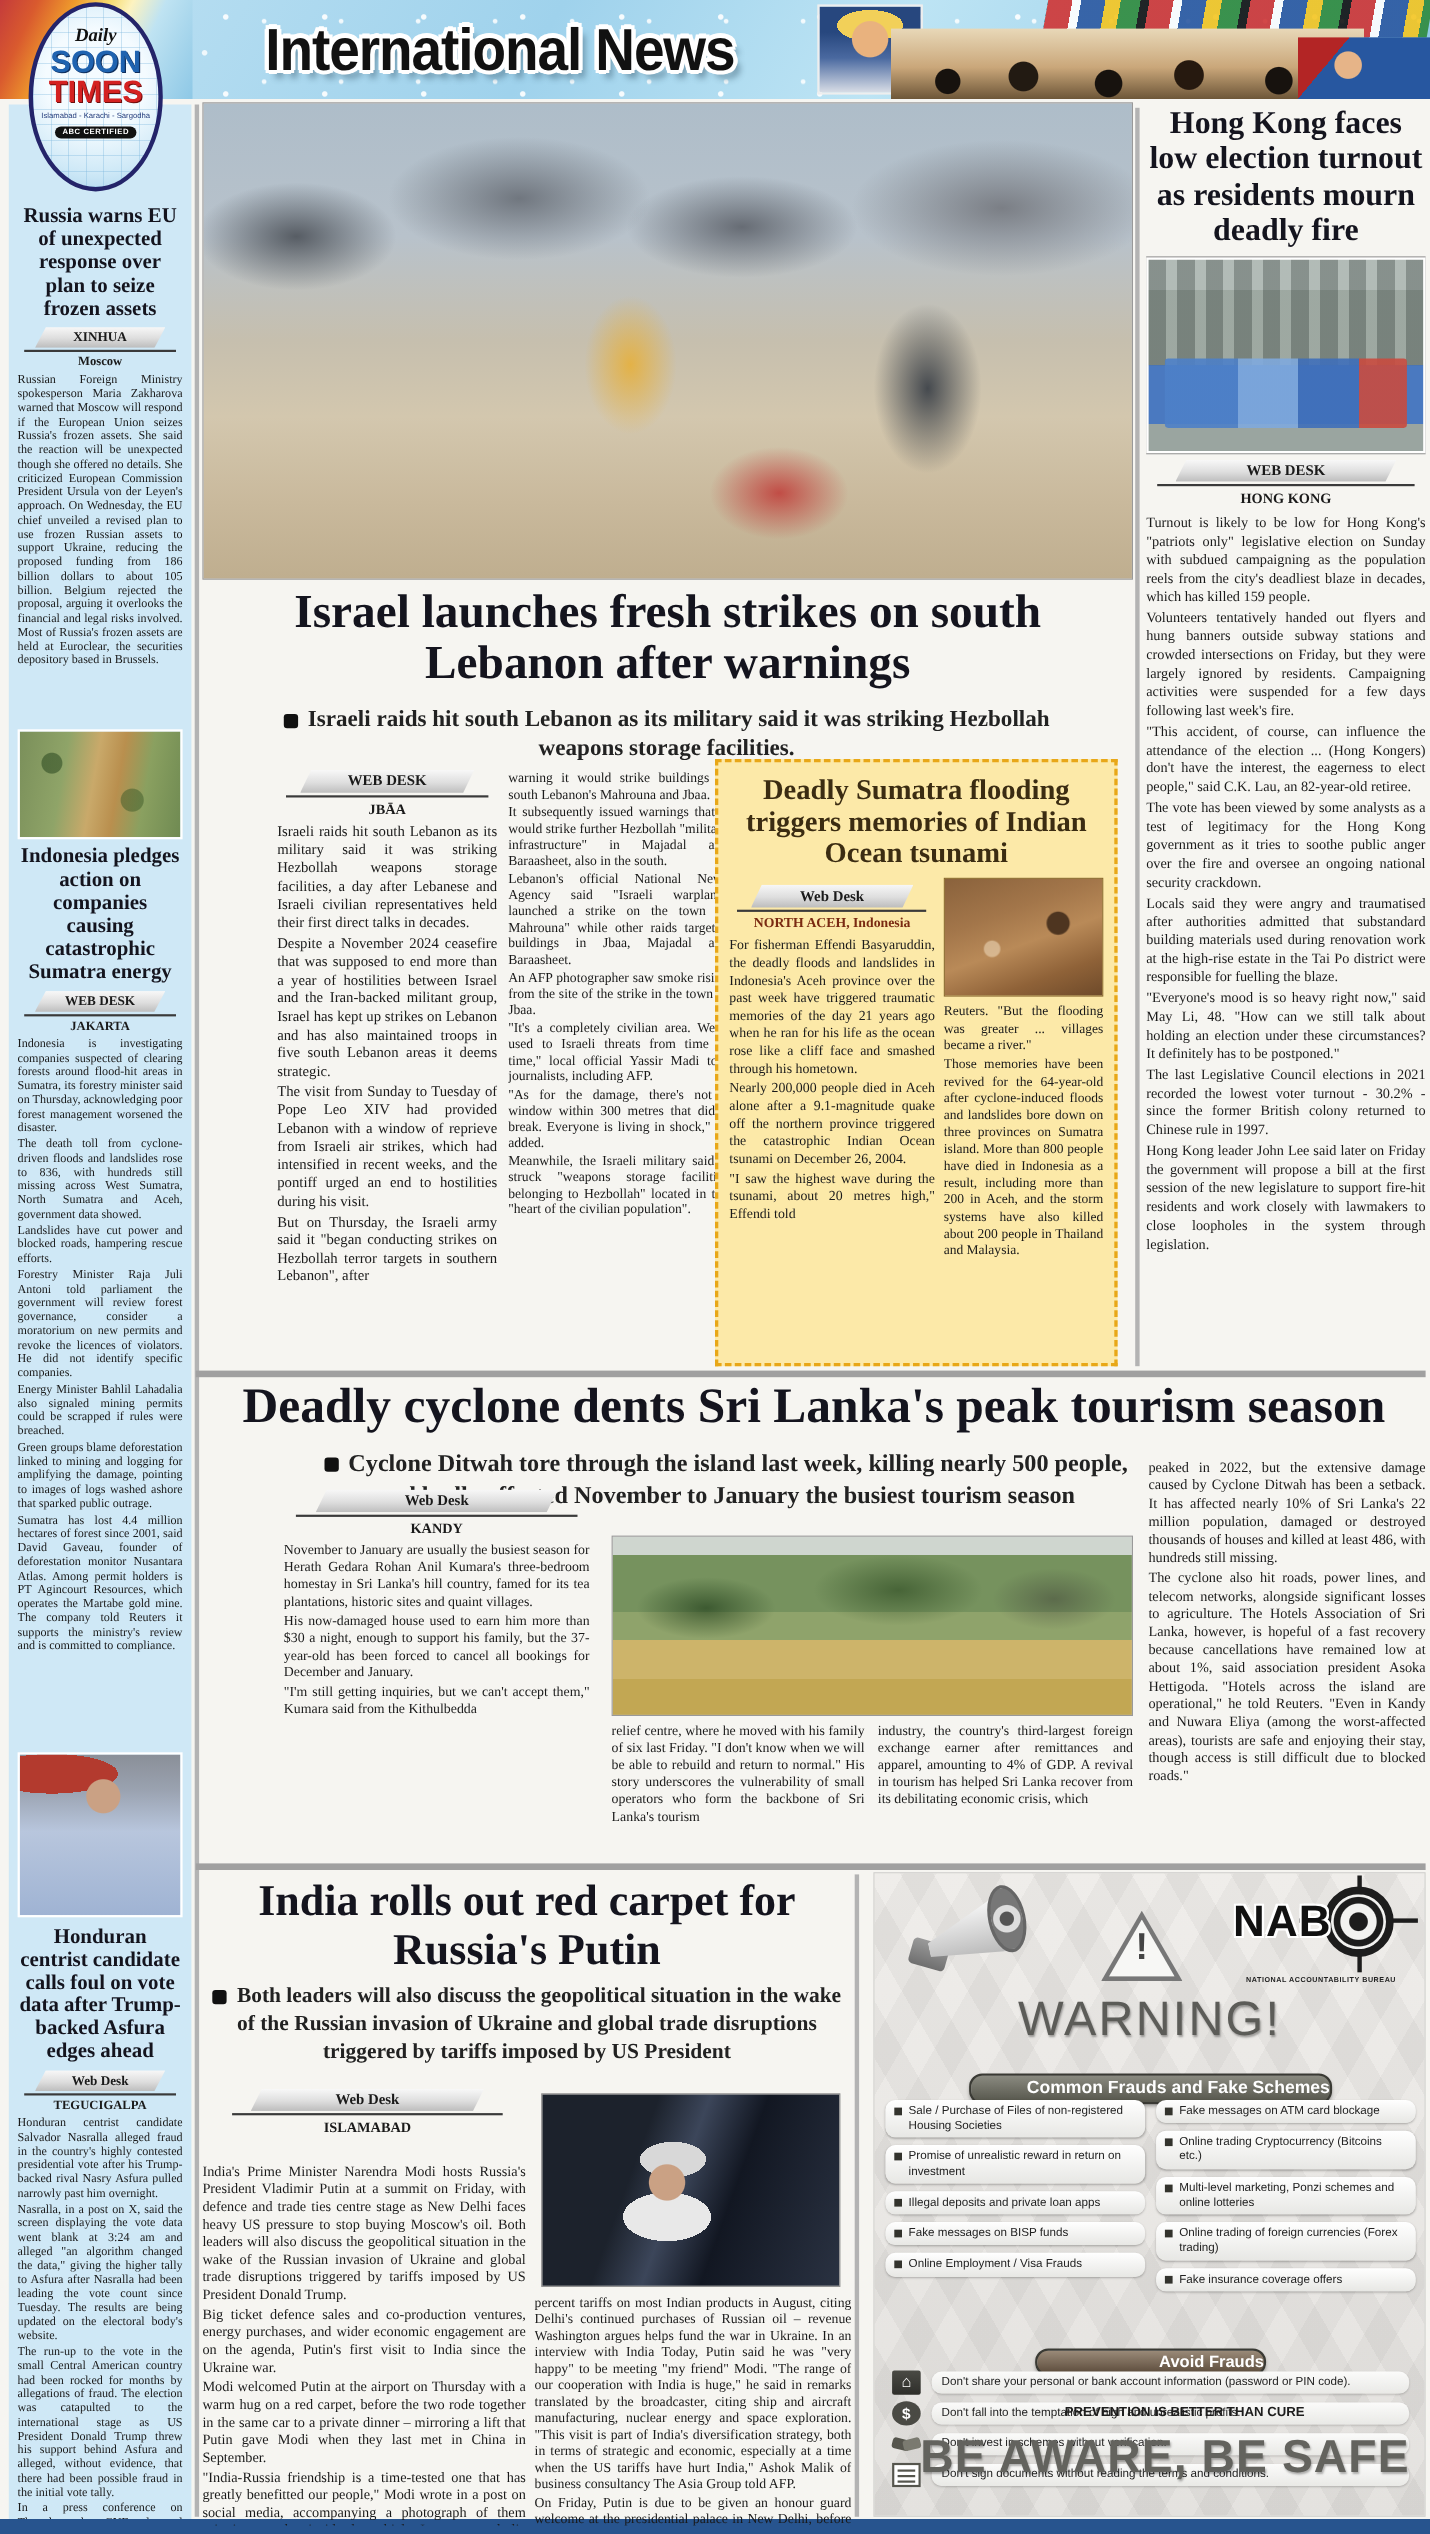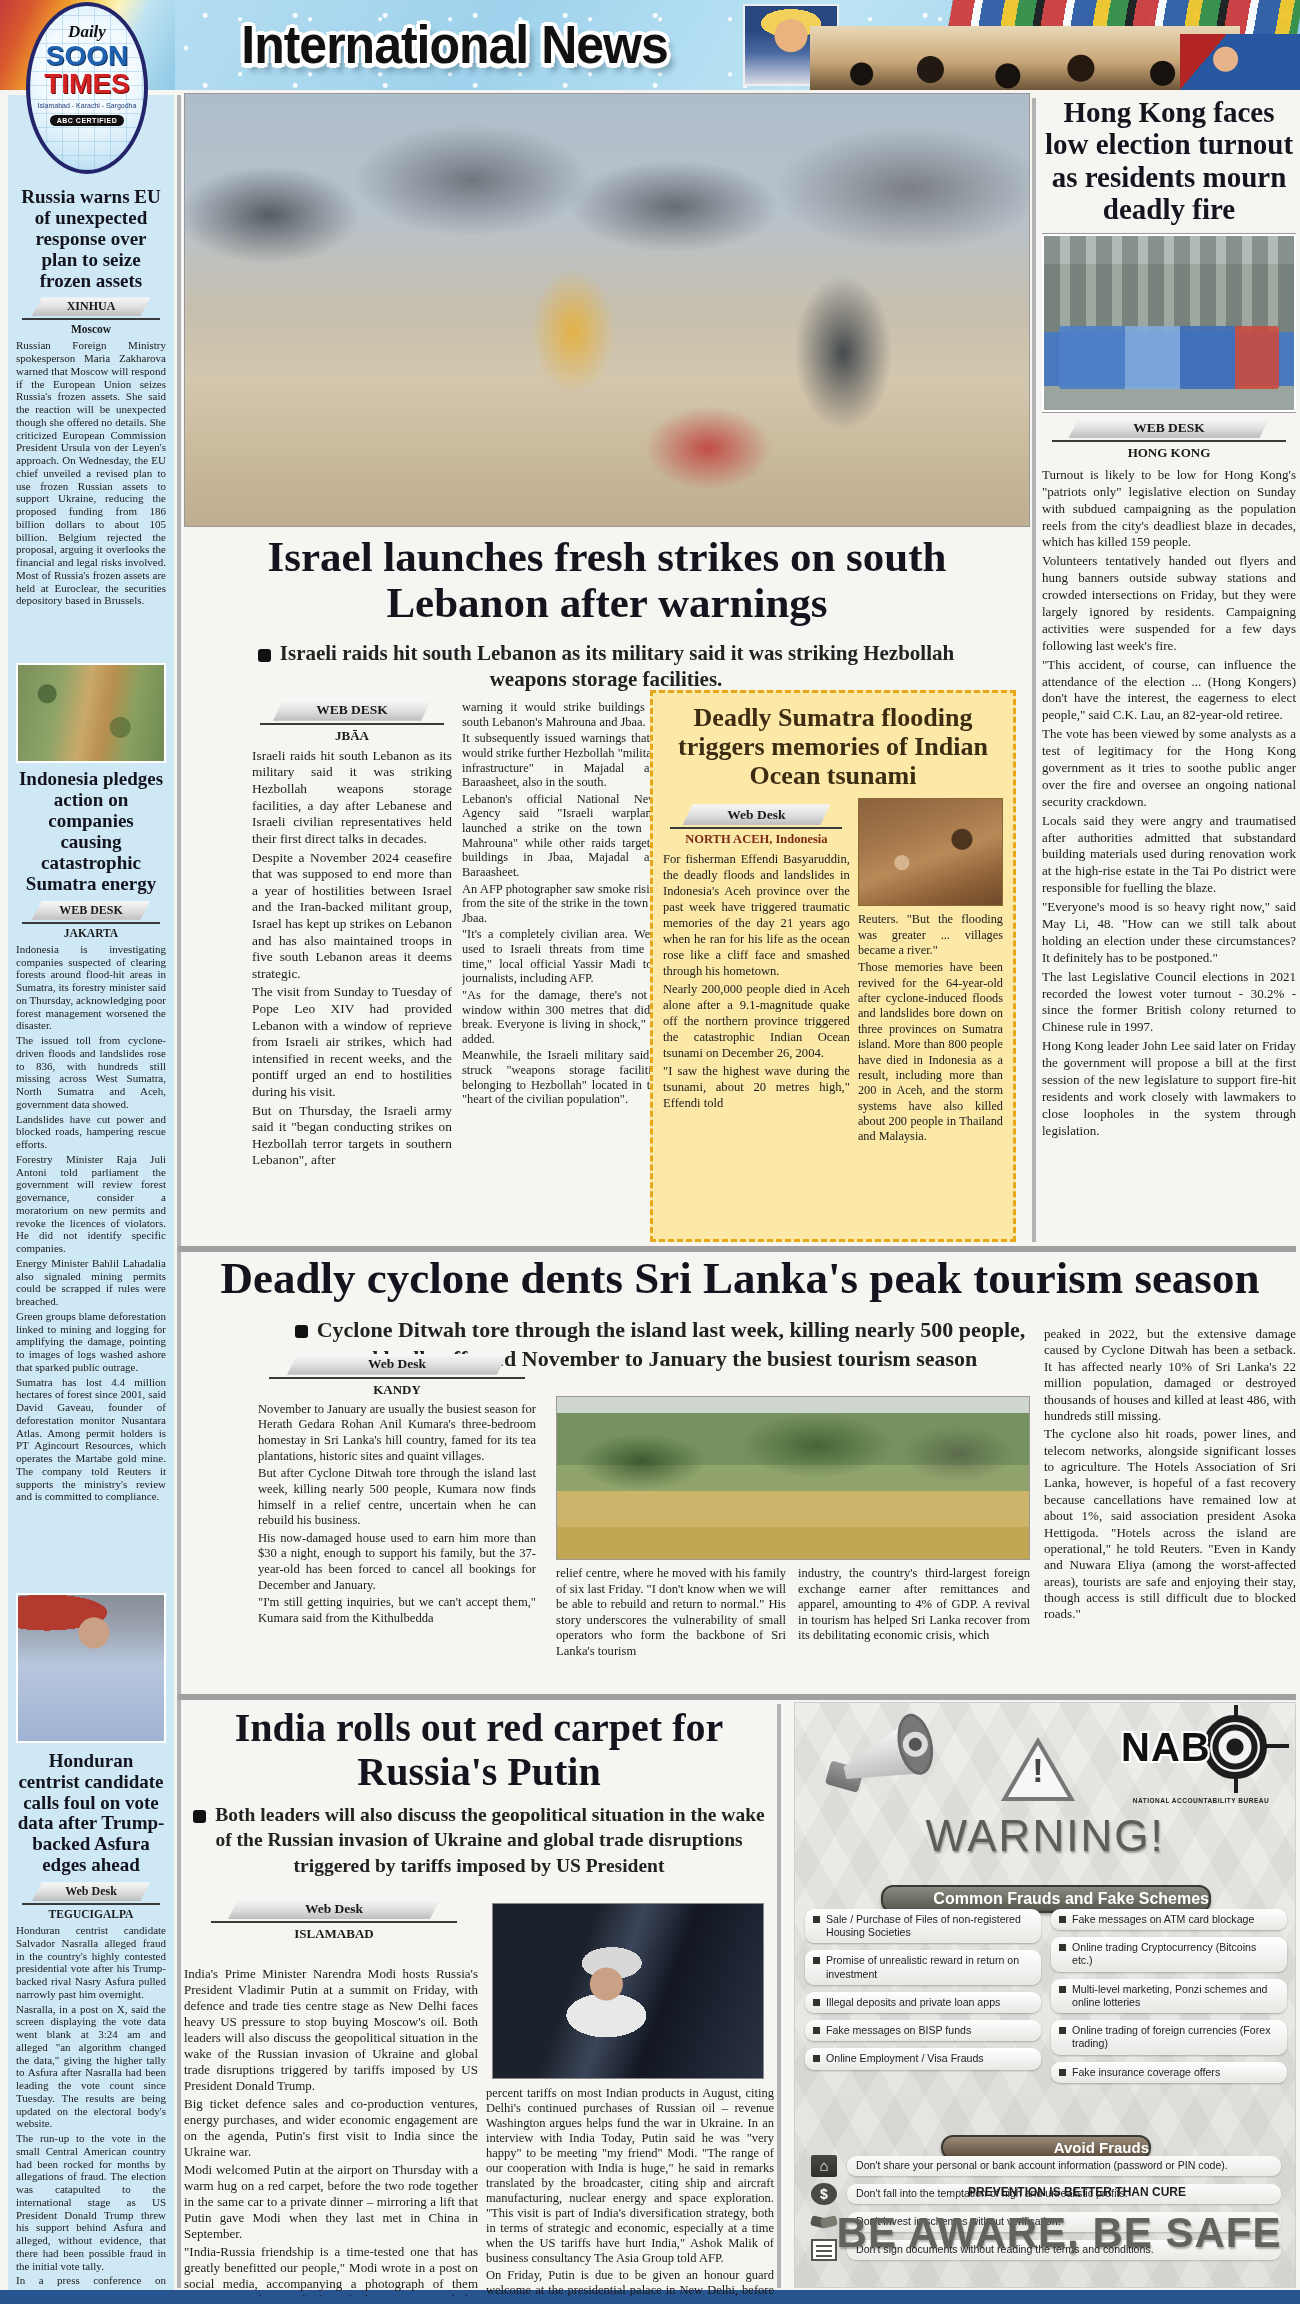--- a/index.html
+++ b/index.html
@@ -274,21 +274,21 @@
     <article>
       <h2 class="lc-head">Indonesia pledges action on companies causing catastrophic Sumatra energy</h2>
       <div class="byline">
         <div class="bar"><span>WEB DESK</span></div>
         <div class="rule"></div>
         <div class="dateline">JAKARTA</div>
       </div>
       <div class="lc-body lc-body-indonesia">
 
       <p class="para">Indonesia is investigating companies suspected of clearing forests around flood-hit areas in Sumatra, its forestry minister said on Thursday, acknowledging poor forest management worsened the disaster.</p>
-          <p class="para">The issued toll from cyclone-driven floods and landslides rose to 836, with hundreds still missing across West Sumatra, North Sumatra and Aceh, government data showed.</p>
+          <p class="para">The death toll from cyclone-driven floods and landslides rose to 836, with hundreds still missing across West Sumatra, North Sumatra and Aceh, government data showed.</p>
           <p class="para">Landslides have cut power and blocked roads, hampering rescue efforts.</p>
           <p class="para">Forestry Minister Raja Juli Antoni told parliament the government will review forest governance, consider a moratorium on new permits and revoke the licences of violators. He did not identify specific companies.</p>
           <p class="para">Energy Minister Bahlil Lahadalia also signaled mining permits could be scrapped if rules were breached.</p>
           <p class="para">Green groups blame deforestation linked to mining and logging for amplifying the damage, pointing to images of logs washed ashore that sparked public outrage.</p>
           <p class="para">Sumatra has lost 4.4 million hectares of forest since 2001, said David Gaveau, founder of deforestation monitor Nusantara Atlas. Among permit holders is PT Agincourt Resources, which operates the Martabe gold mine. The company told Reuters it supports the ministry's review and is committed to compliance.</p>
         </div>
     </article>
 
     <div class="photo photo-nasralla"></div>
 
@@ -391,21 +391,20 @@
 
   <div class="sl-col sl-col1">
     <div class="byline">
       <div class="bar"><span>Web Desk</span></div>
       <div class="rule"></div>
       <div class="dateline">KANDY</div>
     </div>
     <div>
 
     <p class="para">November to January are usually the busiest season for Herath Gedara Rohan Anil Kumara's three-bedroom homestay in Sri Lanka's hill country, famed for its tea plantations, historic sites and quaint villages.</p>
-        <p class="para">But after Cyclone Ditwah tore through the island last week, killing nearly 500 people, Kumara now finds himself in a relief centre, uncertain when he can rebuild his business.</p>
         <p class="para">His now-damaged house used to earn him more than $30 a night, enough to support his family, but the 37-year-old has been forced to cancel all bookings for December and January.</p>
         <p class="para">"I'm still getting inquiries, but we can't accept them," Kumara said from the Kithulbedda</p>
       </div>
   </div>
   <div class="photo photo-sl"></div>
   <div class="sl-col sl-col2">
 
   <p class="para">relief centre, where he moved with his family of six last Friday. "I don't know when we will be able to rebuild and return to normal." His story underscores the vulnerability of small operators who form the backbone of Sri Lanka's tourism</p>
     </div>
   <div class="sl-col sl-col3">

